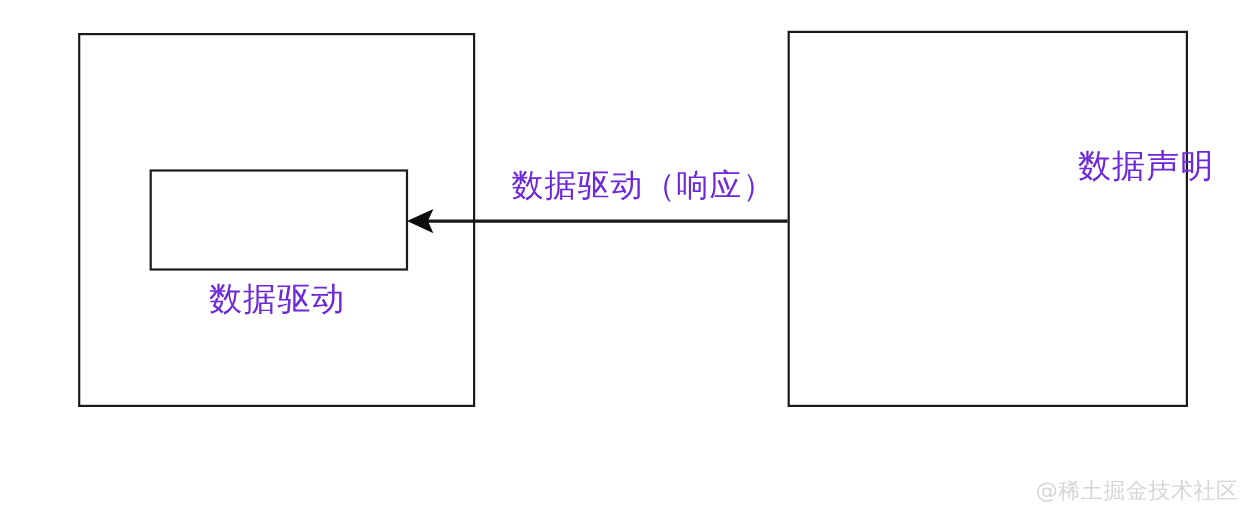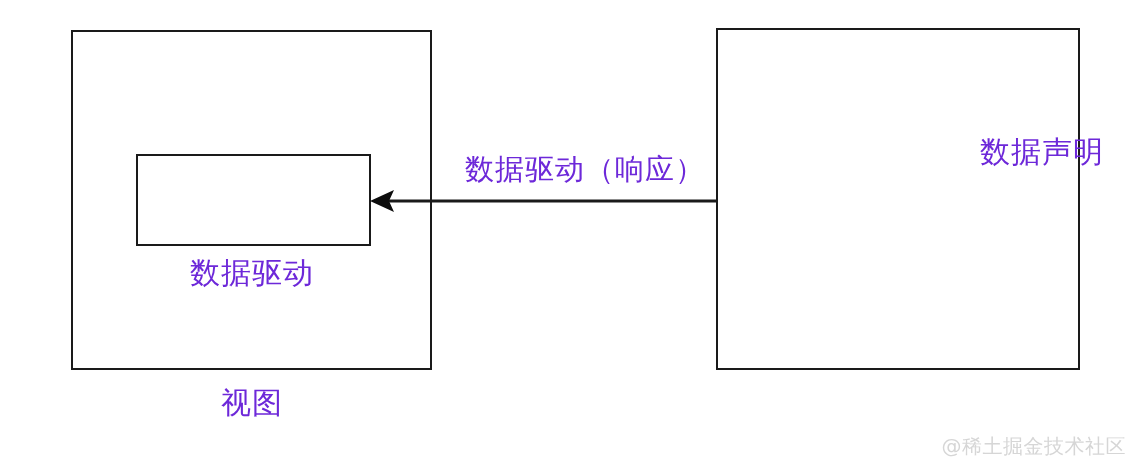--- a/index.html
+++ b/index.html
@@ -120,21 +120,20 @@
 <body>
 
 <div id="canvas">
 
   <div class="box" id="view-box"></div>
 
   <div class="box" id="data-value-box"></div>
 
   <div class="cn-label" id="data-value-label">数据驱动</div>
 
-  <div class="cn-label" id="view-caption">视图</div>
 
   <div class="box" id="vue-box"></div>
 
   <div class="cn-label" id="data-declare-label">数据声明</div>
 
 
   <div class="cn-label" id="flow-label">数据驱动（响应）</div>
 
   <svg id="arrow-connector" viewBox="0 0 360 38" width="360" height="38" xmlns="http://www.w3.org/2000/svg">
     <line x1="356" y1="19" x2="22" y2="19" stroke="#1a1a1a" stroke-width="3"></line>

